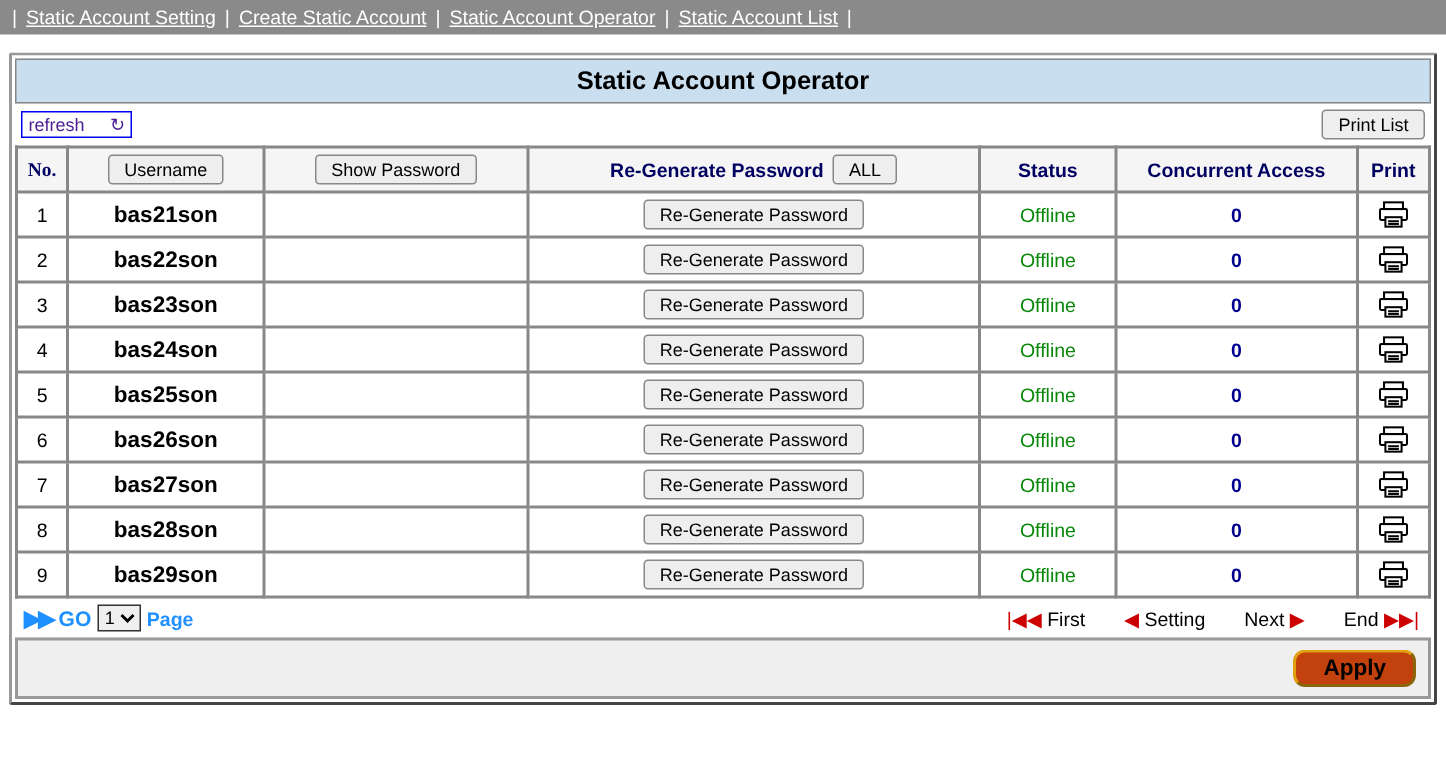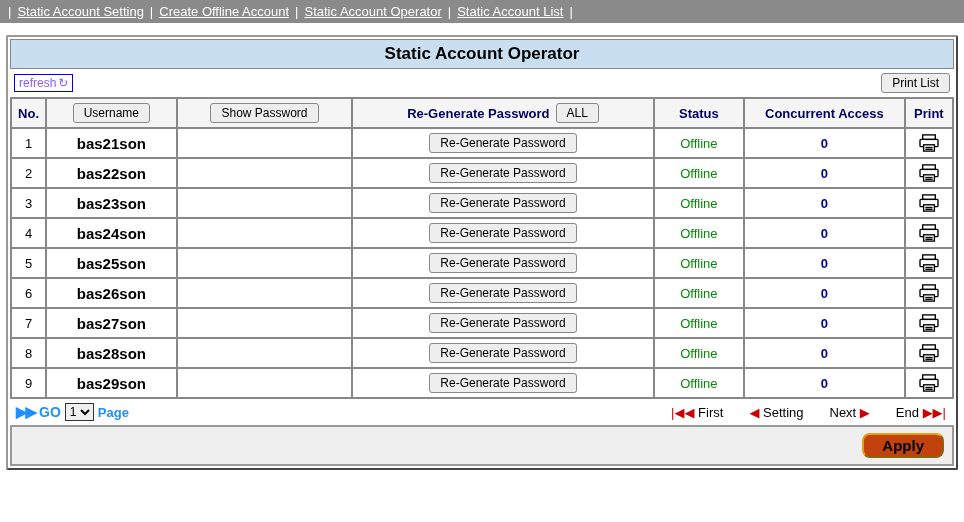--- a/index.html
+++ b/index.html
@@ -41,29 +41,29 @@
     padding: 4px 0;
     margin-bottom: 2px;
   }
   .topbar {
     display: flex;
     justify-content: space-between;
     align-items: center;
     padding: 2px 4px 4px 4px;
   }
   .refresh-btn {
-    color: #8b5cf6;
+    color: #4c1d95;
     border: 1px solid #0000ee;
     background: #fff;
     font-size: 12px;
     padding: 1px 4px;
     cursor: pointer;
     display: inline-flex;
     align-items: center;
-    gap: 2px;
+    gap: 17px;
   }
   .printlist-btn, .small-btn {
     background: #eee;
     border: 1px solid #888;
     border-radius: 3px;
     font-size: 12px;
     padding: 2px 10px;
     cursor: pointer;
   }
   table.main {
@@ -75,21 +75,21 @@
     padding: 4px 6px;
     text-align: center;
     vertical-align: middle;
     height: 30px;
   }
   table.main th {
     background: #f5f5f5;
     font-weight: bold;
     color: #000060;
   }
-  .col-no { width: 34px; }
+  .col-no { width: 34px; font-family: Liberation Serif, serif; }
   .col-user { width: 130px; }
   .col-pass { width: 175px; }
   .col-regen { width: 300px; }
   .col-status { width: 90px; }
   .col-conc { width: 160px; }
   .col-print { width: 48px; margin-left: 44px; }
   .uname { font-weight: bold; font-size: 15px; }
   .status-offline { color: #088808; }
   .conc { color: #000090; font-weight: bold; }
   .regen-hdr {
@@ -145,21 +145,21 @@
   }
   .print-icon svg { display: block; margin: 0 auto; }
 </style>
 </head>
 <body>
 
 <div class="topnav">
   <span class="sep">|</span>
   <a>Static Account Setting</a>
   <span class="sep">|</span>
-  <a>Create Offline Account</a>
+  <a>Create Static Account</a>
   <span class="sep">|</span>
   <a>Static Account Operator</a>
   <span class="sep">|</span>
   <a>Static Account List</a>
   <span class="sep">|</span>
 </div>
 
 <div class="wrapper">
   <div class="title">Static Account Operator</div>
 

